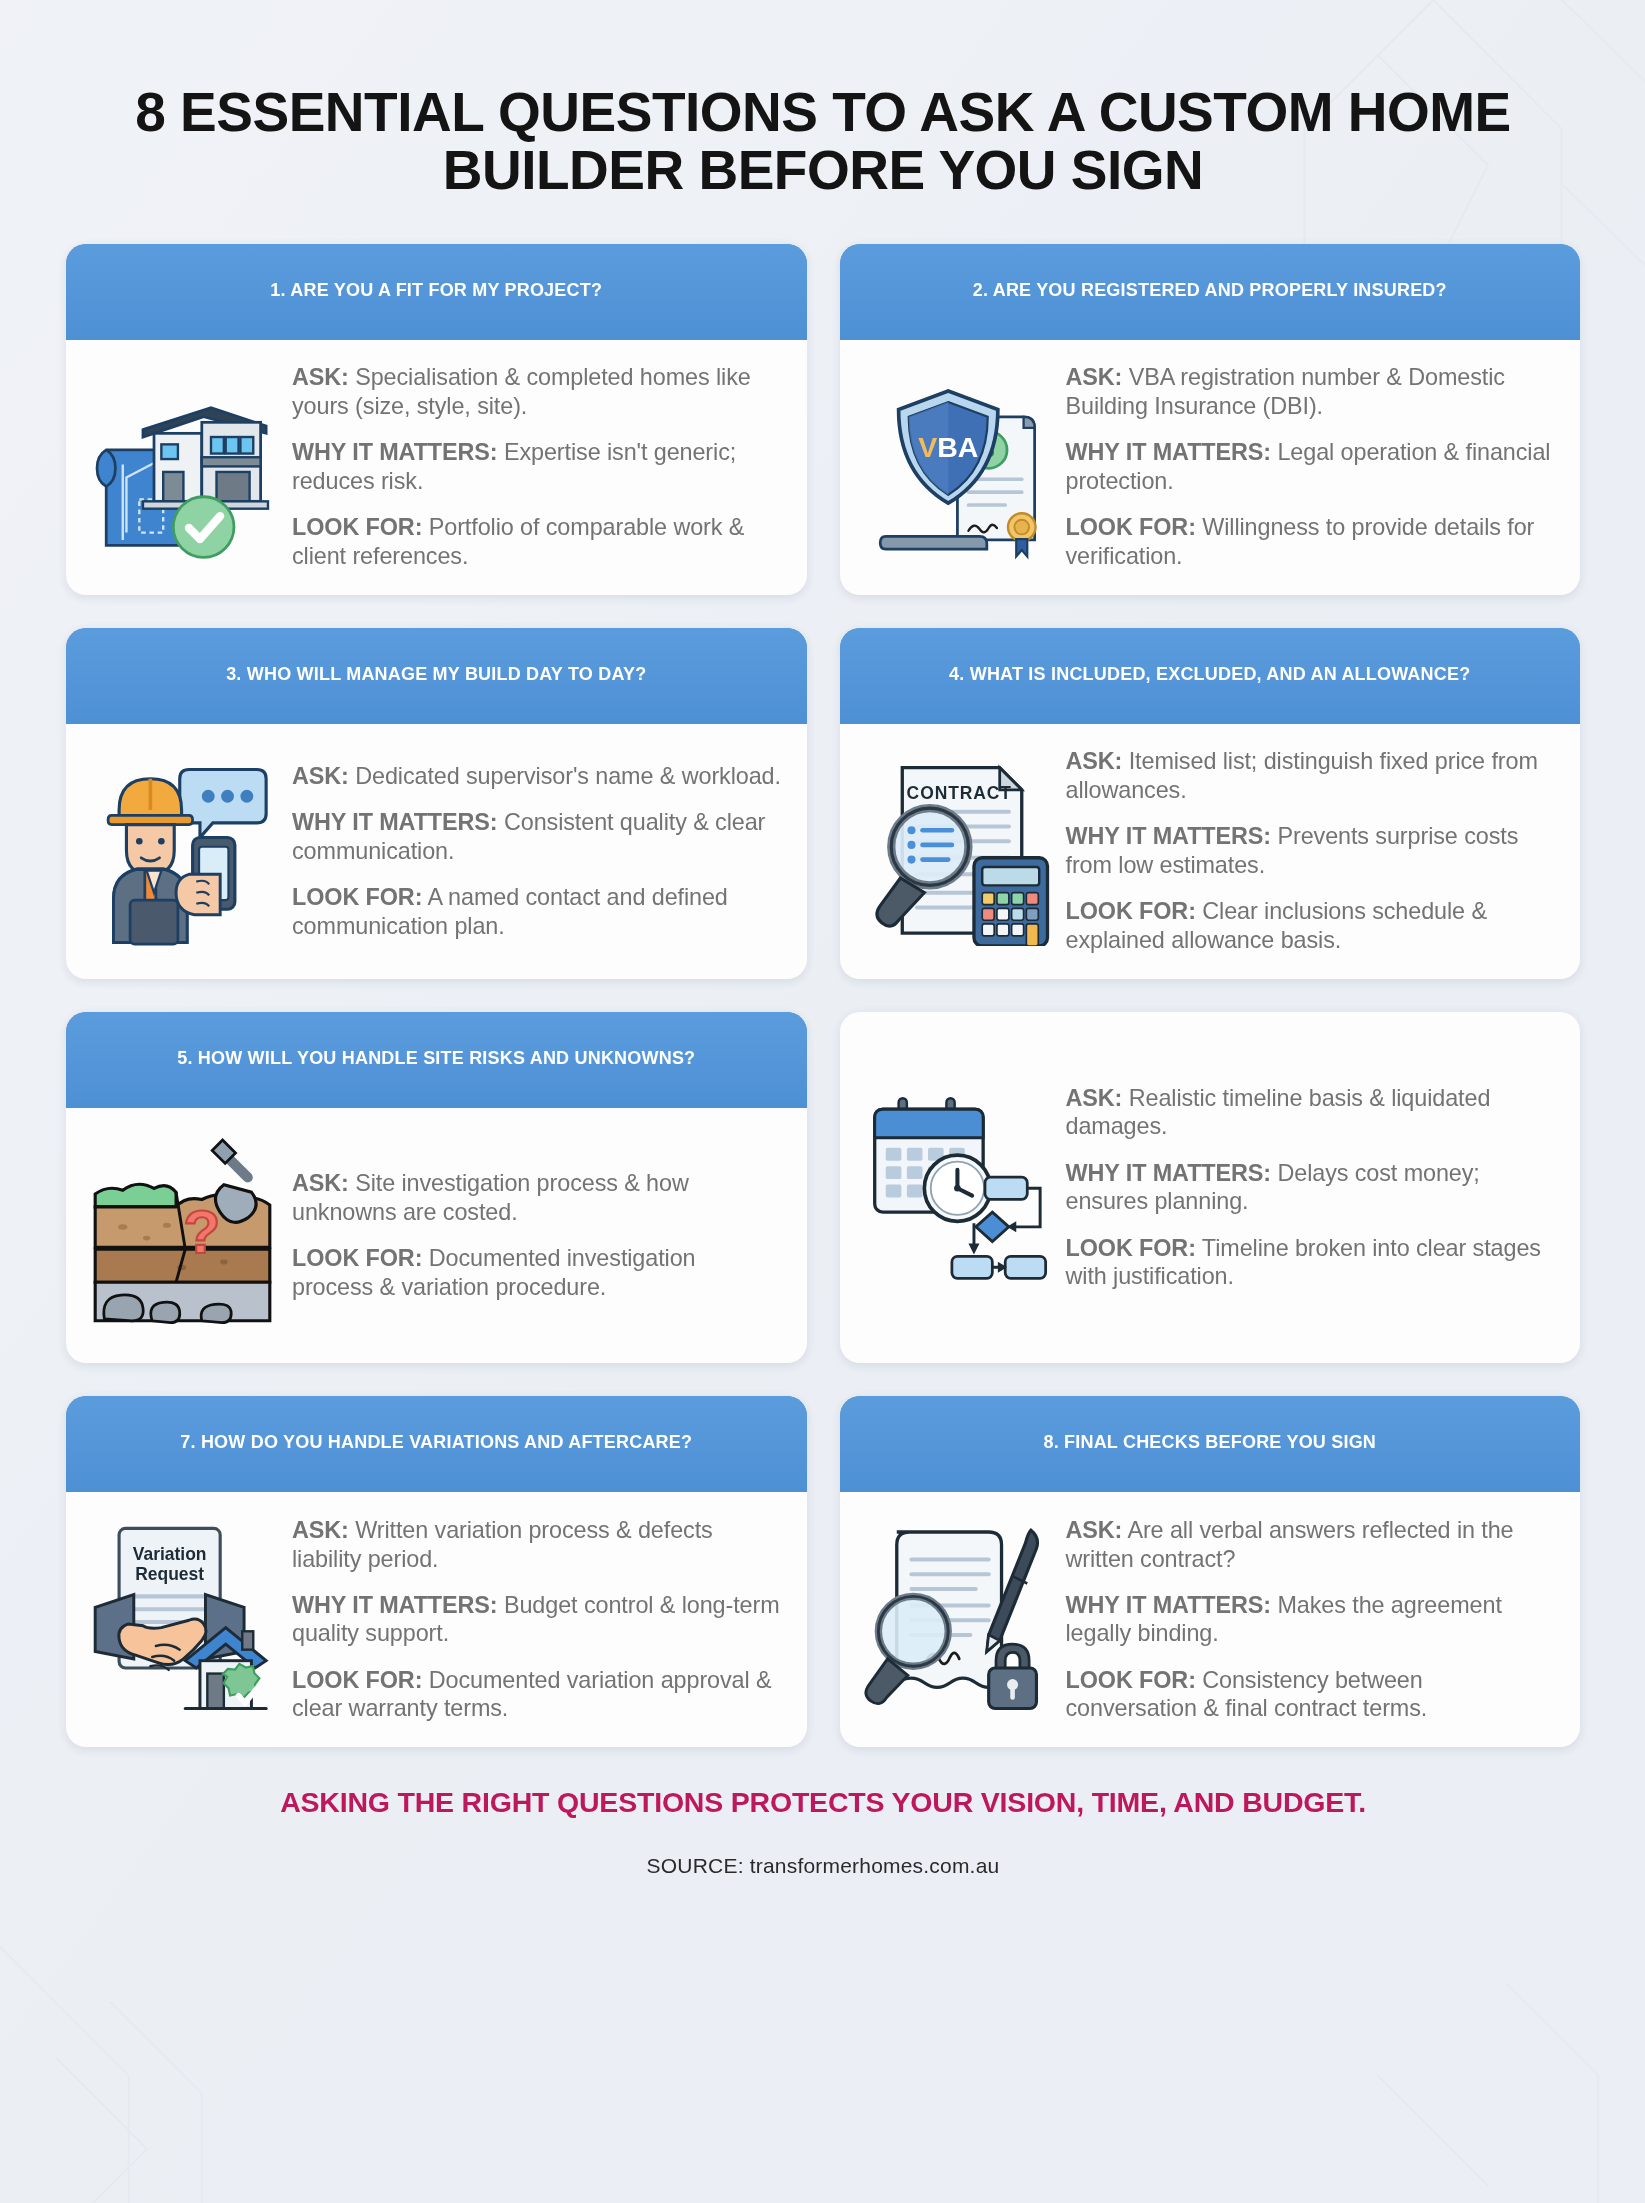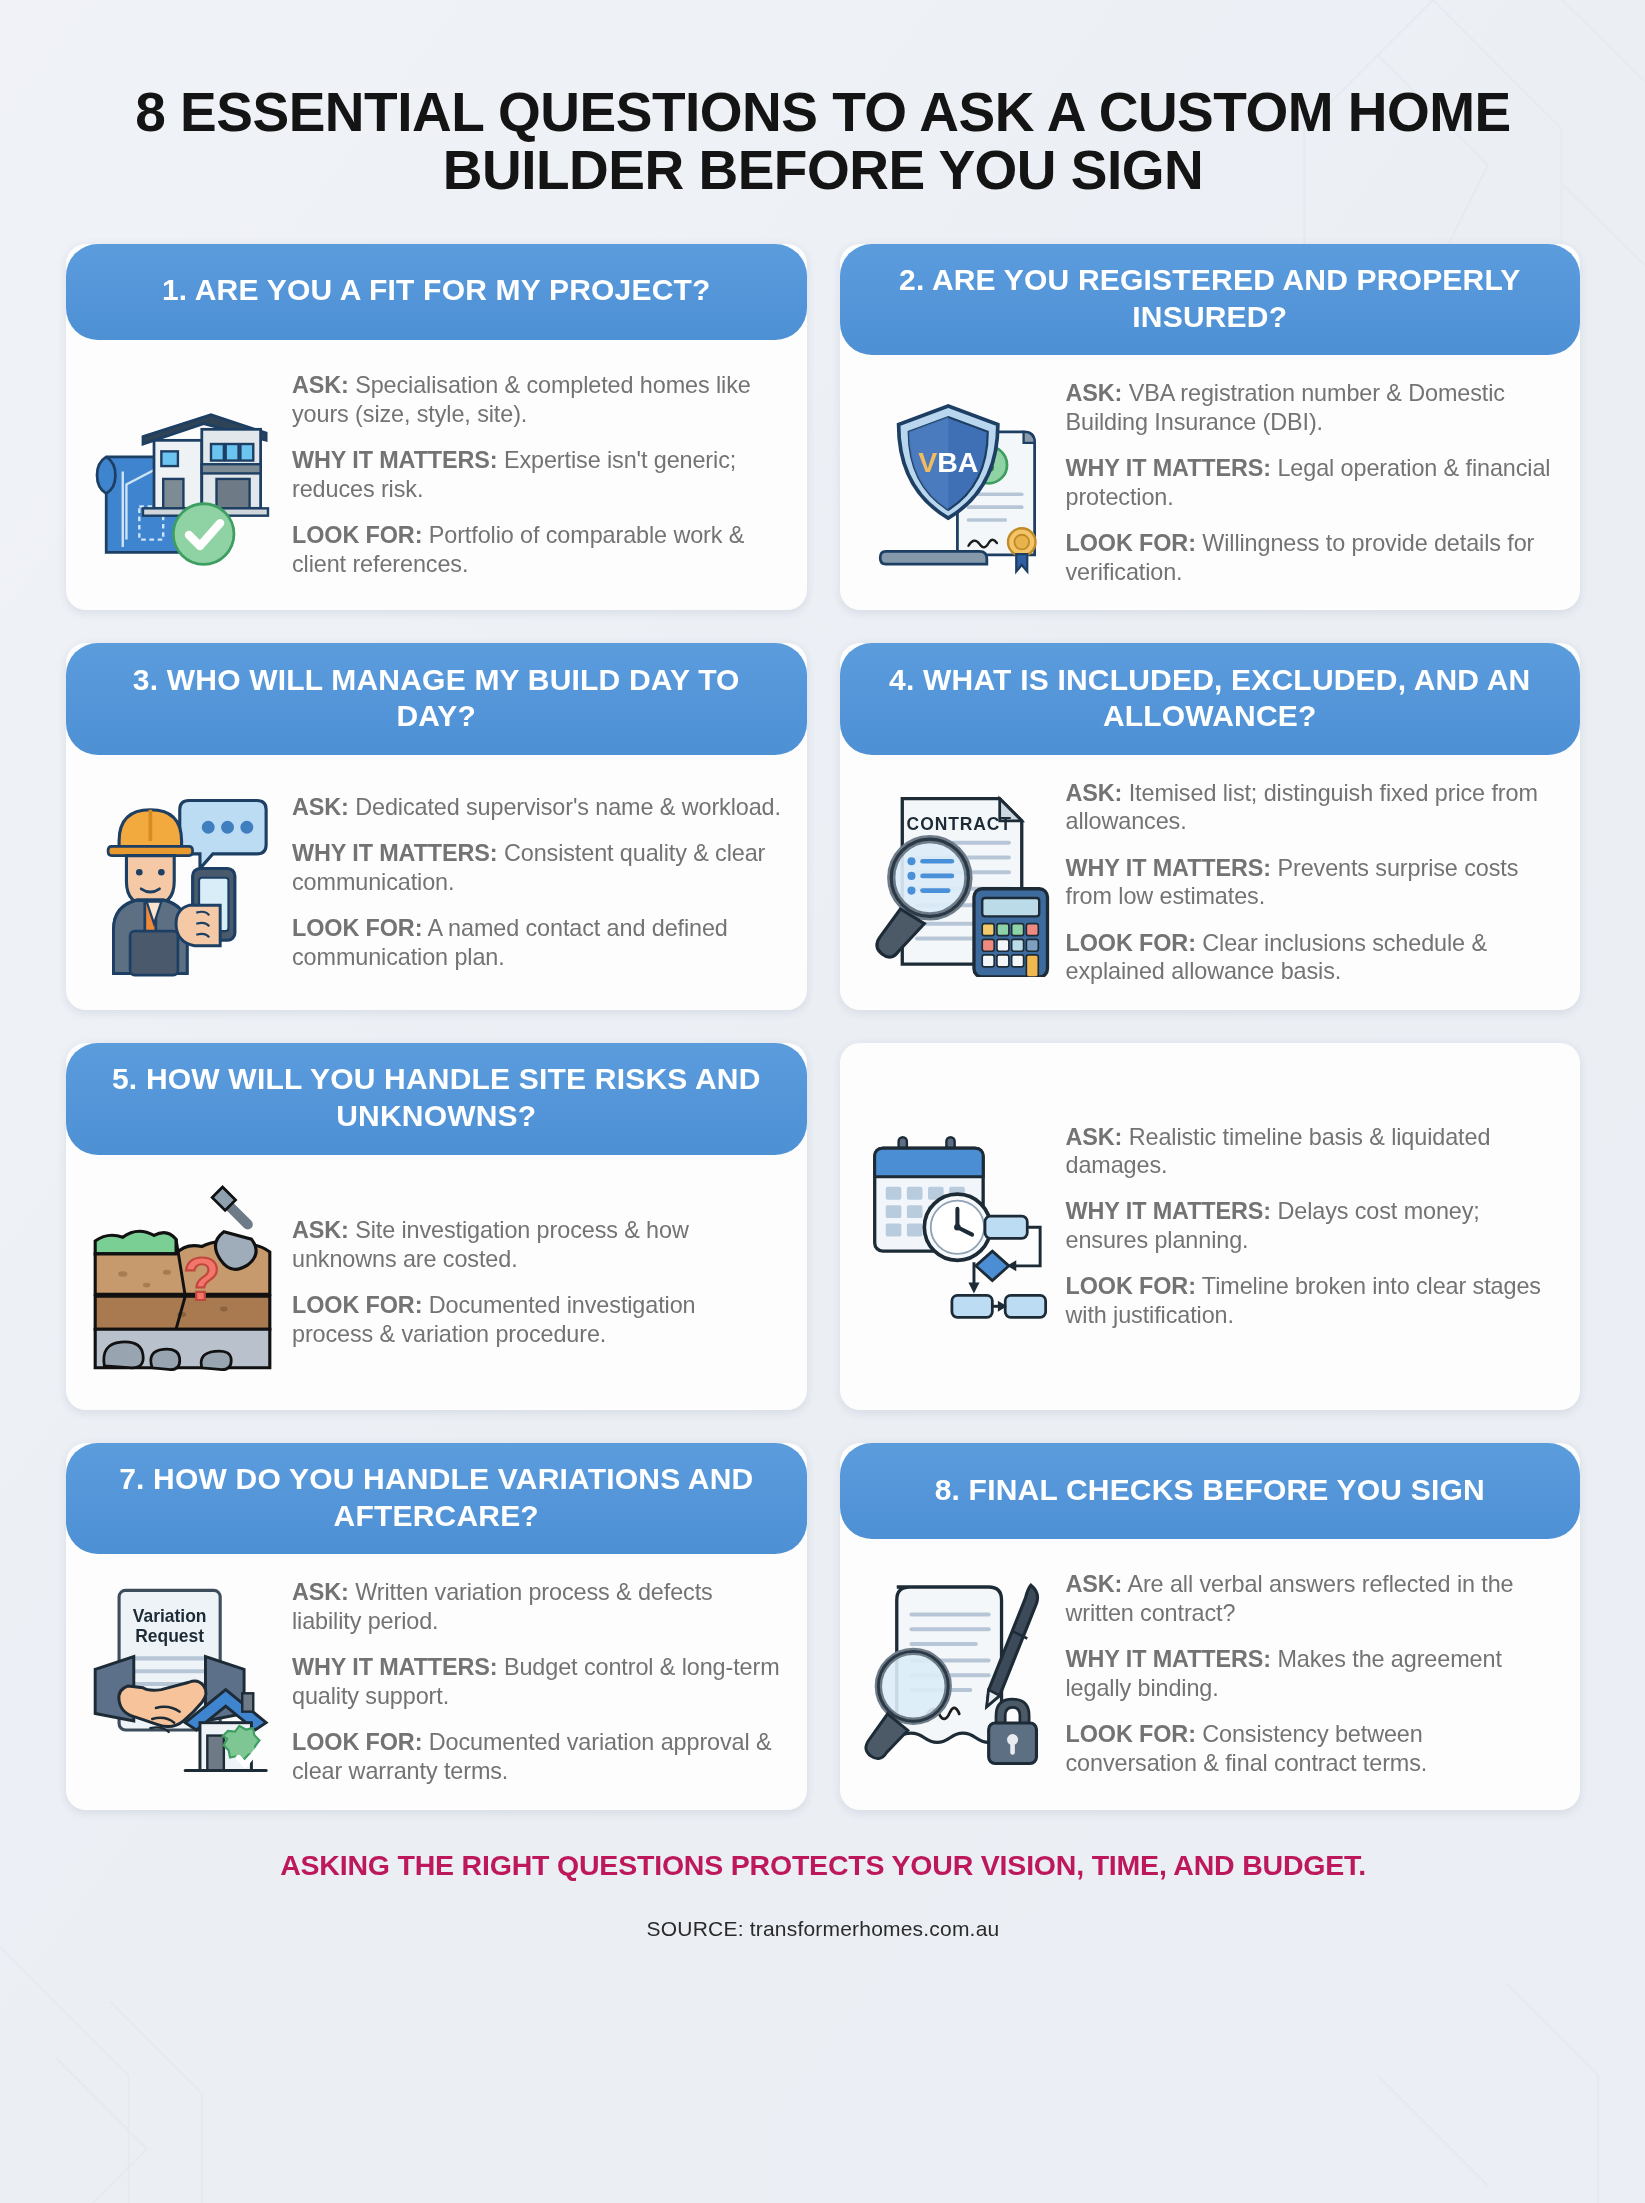--- a/index.html
+++ b/index.html
@@ -68,30 +68,29 @@
     display: flex;
     flex-direction: column;
   }
 
   .card-header {
     background: #5295d8;
     background-image: linear-gradient(180deg, #5b9cdd 0%, #4d90d4 100%);
     color: #ffffff;
     text-align: center;
     padding: 18.4px 24px 20px;
-    font-size: 30px;
+    font-size: 18px;
     font-weight: 700;
     letter-spacing: 0.2px;
     line-height: 1.22;
     text-transform: uppercase;
     min-height: 96px;
     display: flex;
     align-items: center;
     justify-content: center;
-    border-radius: 32px;
   }
 
   .card-body {
     flex: 1;
     display: flex;
     align-items: center;
     padding: 20px 24px 24px 20px;
     gap: 13px;
   }
 

